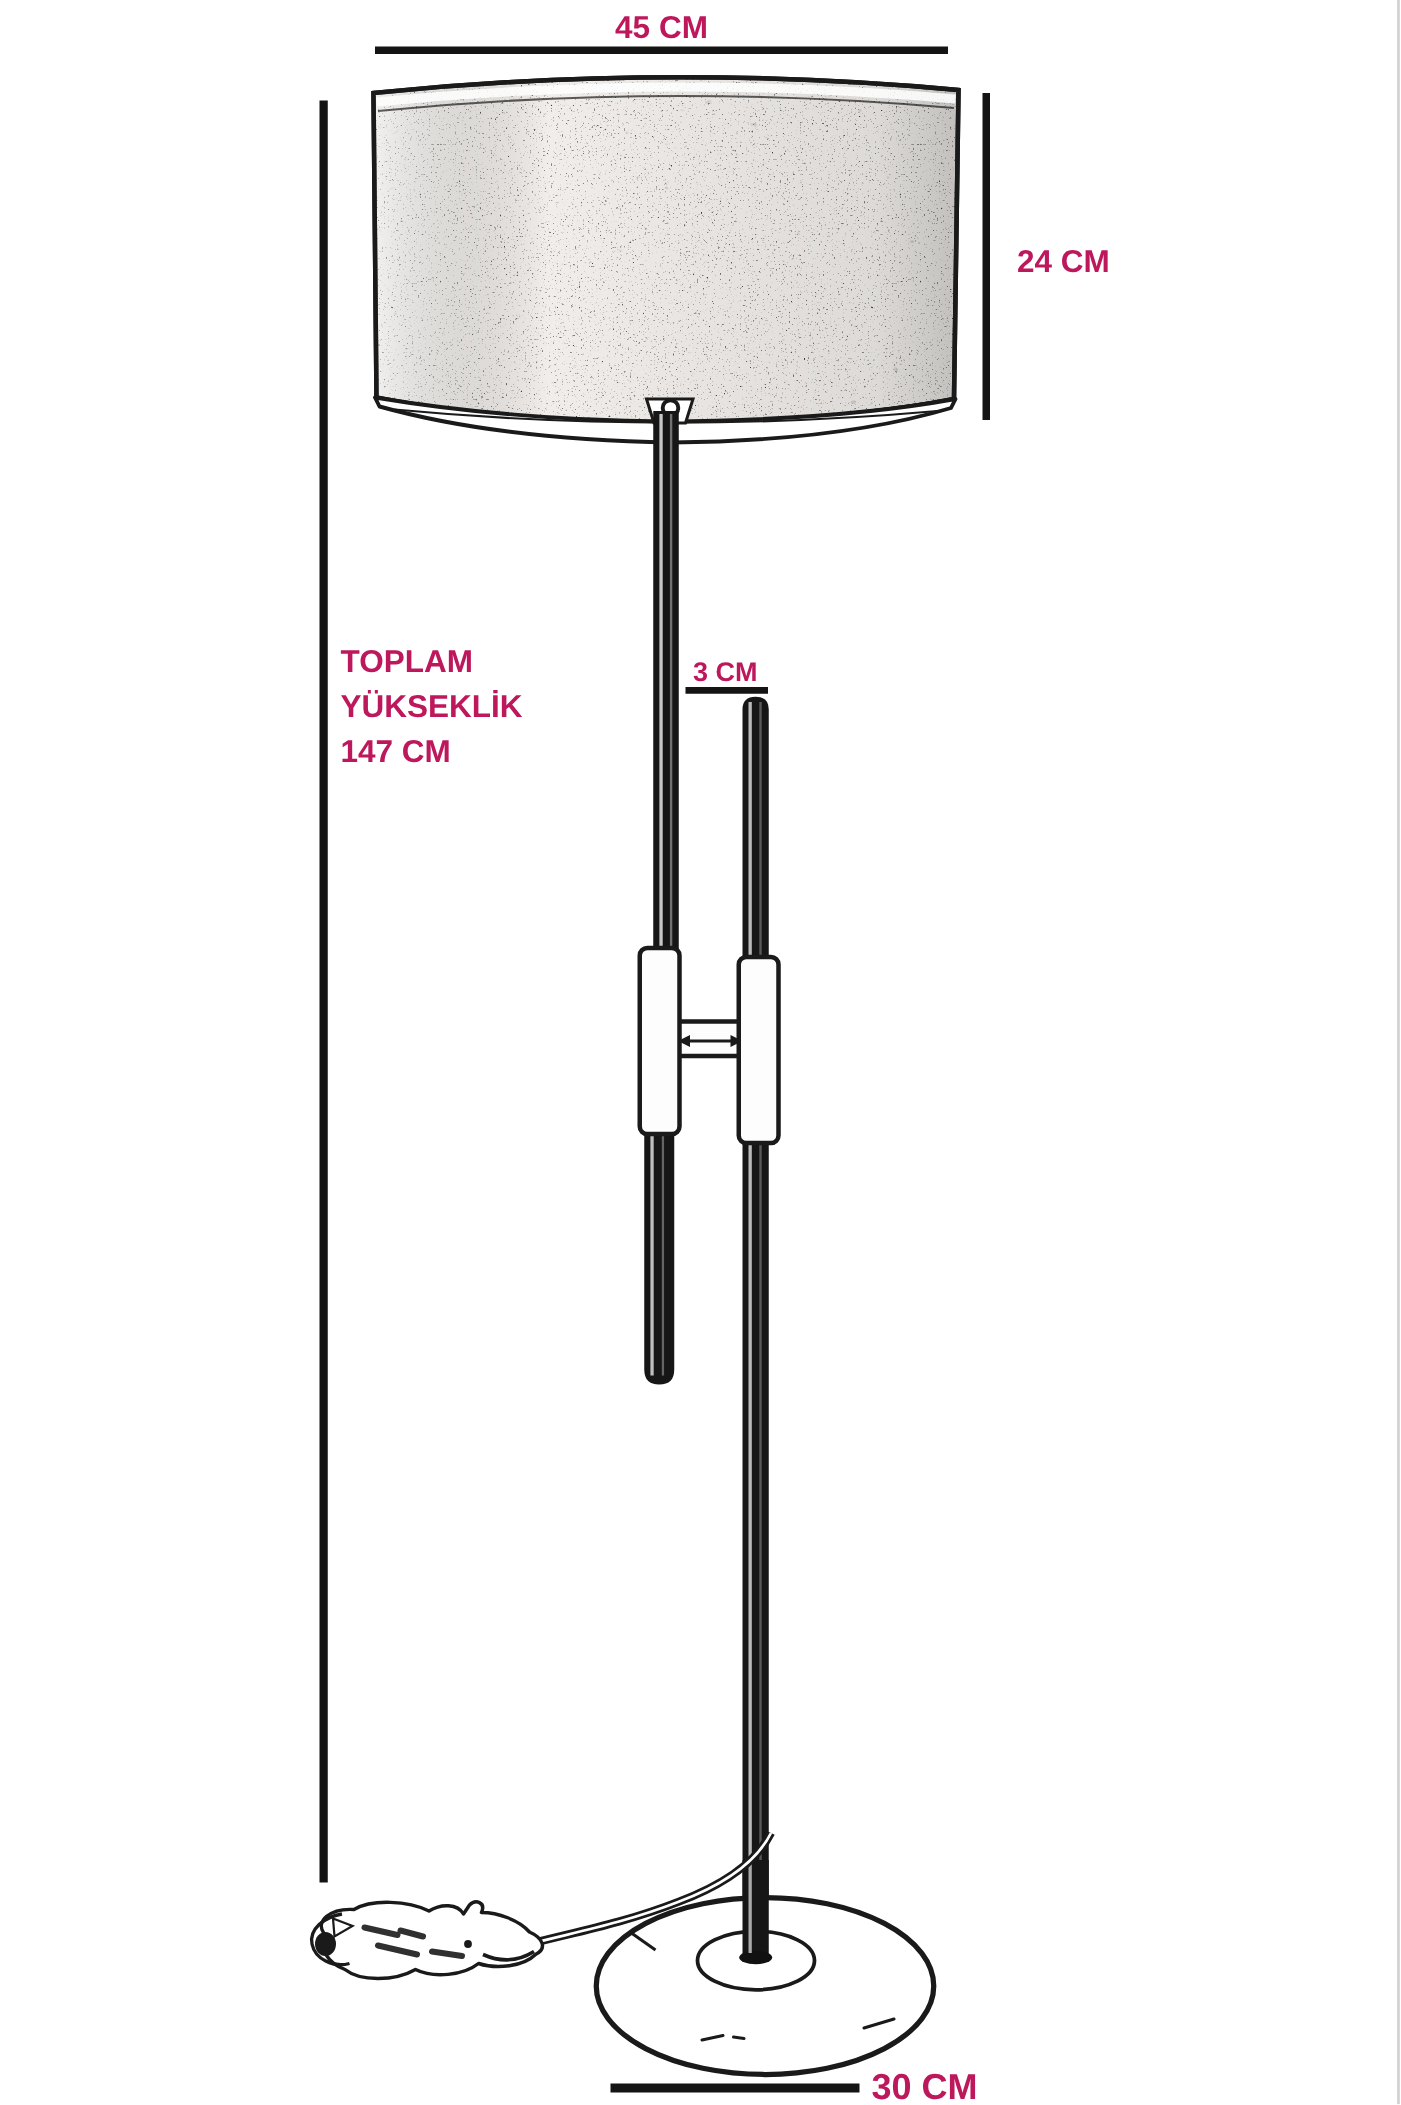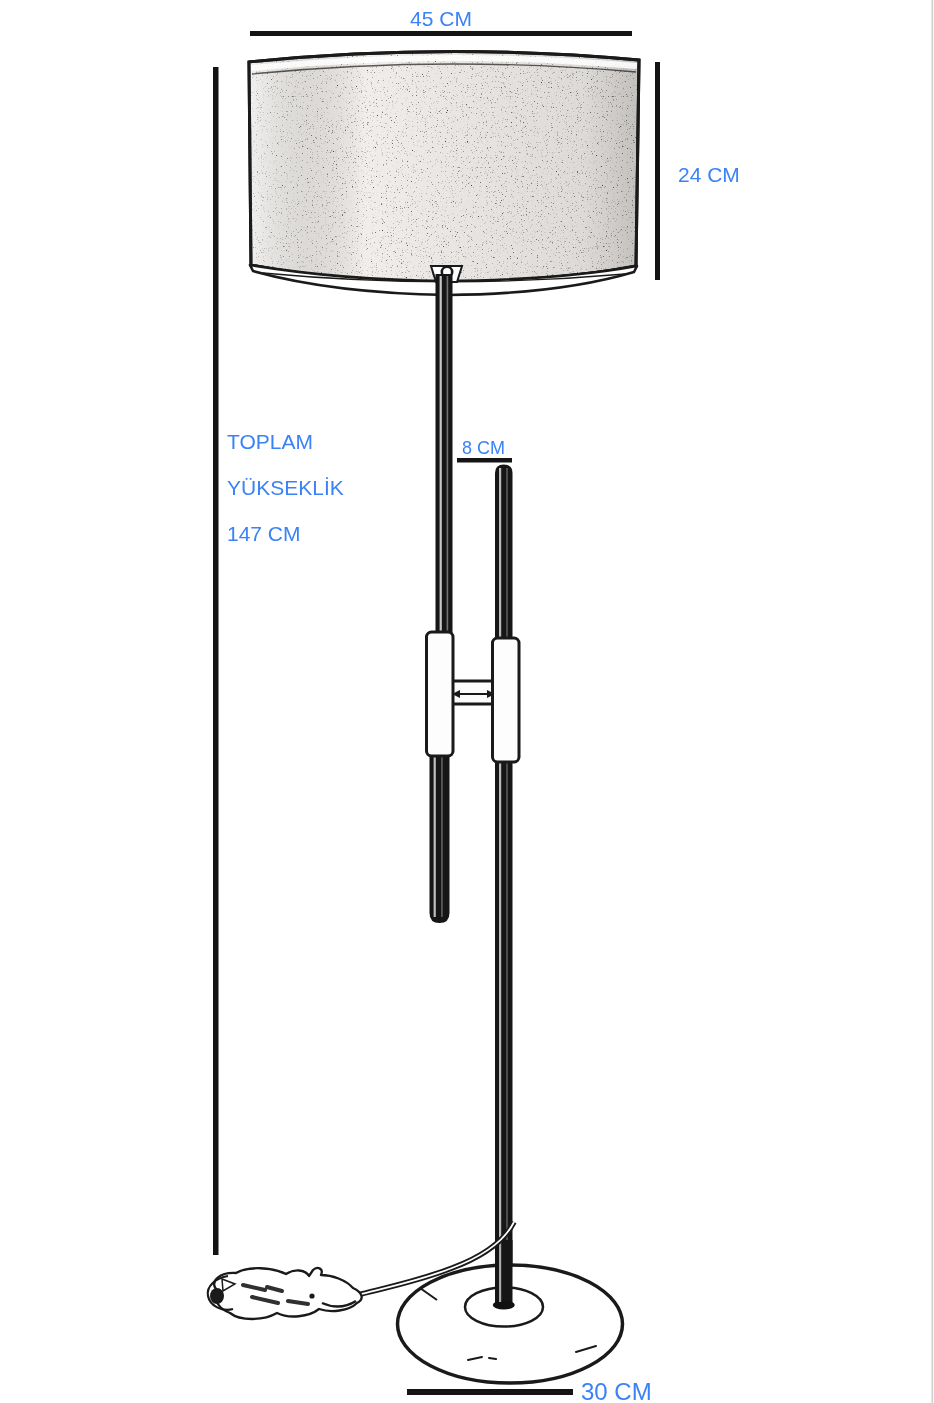--- a/index.html
+++ b/index.html
@@ -15,22 +15,22 @@
     overflow: hidden;
     font-family: "Liberation Sans", sans-serif;
   }
   #drawing {
     position: absolute;
     left: 0;
     top: 0;
   }
   .dim-label {
     position: absolute;
-    color: #3b82f6;
-    font-weight: 400;
+    color: #be185d;
+    font-weight: 700;
     font-family: "Liberation Sans", sans-serif;
     white-space: nowrap;
     line-height: 1;
   }
   .label-45 {
     left: 386px;
     top: 8px;
     width: 110px;
     text-align: center;
     font-size: 21px;
@@ -40,21 +40,21 @@
     top: 164px;
     font-size: 21px;
     margin-left: 12px;
   }
   .label-total {
     left: 227px;
     top: 431px;
     font-size: 21px;
     display: flex;
     flex-direction: column;
-    gap: 25px;
+    gap: 9px;
   }
   .label-8 {
     left: 462px;
     top: 439px;
     font-size: 18px;
   }
   .label-30 {
     left: 581px;
     top: 1380px;
     font-size: 24px;
@@ -173,17 +173,17 @@
   <div class="dim-label label-45">45 CM</div>
 
   <div class="dim-label label-24">24 CM</div>
 
   <div class="dim-label label-total">
     <div>TOPLAM</div>
     <div>YÜKSEKLİK</div>
     <div>147 CM</div>
   </div>
 
-  <div class="dim-label label-8">8 CM</div>
+  <div class="dim-label label-8">3 CM</div>
 
   <div class="dim-label label-30">30 CM</div>
 
 </div>
 
 </body></html>

